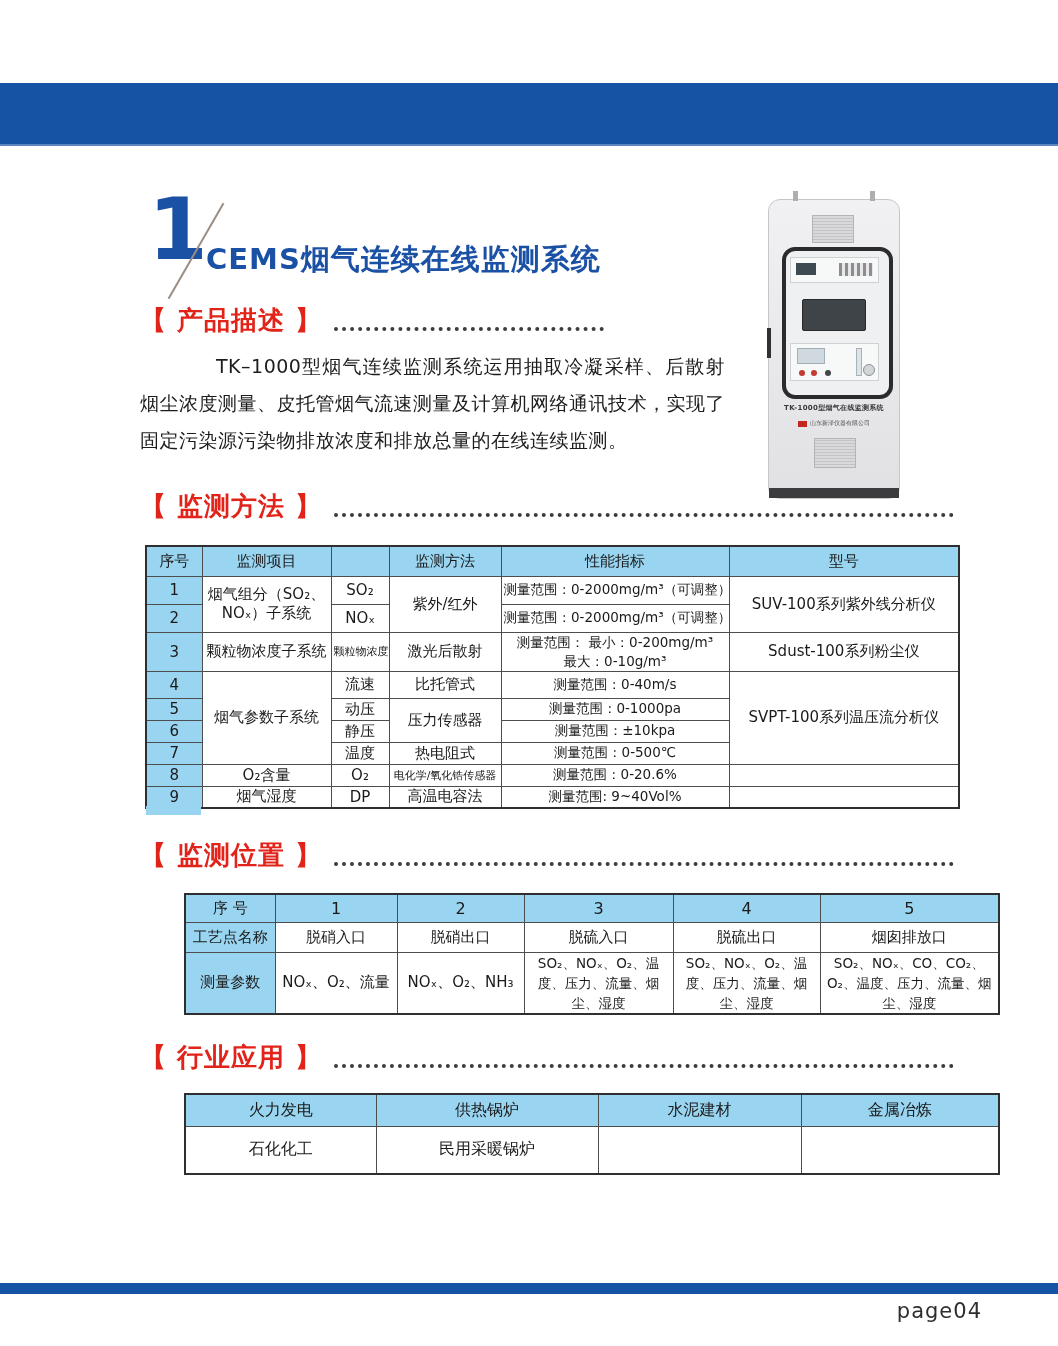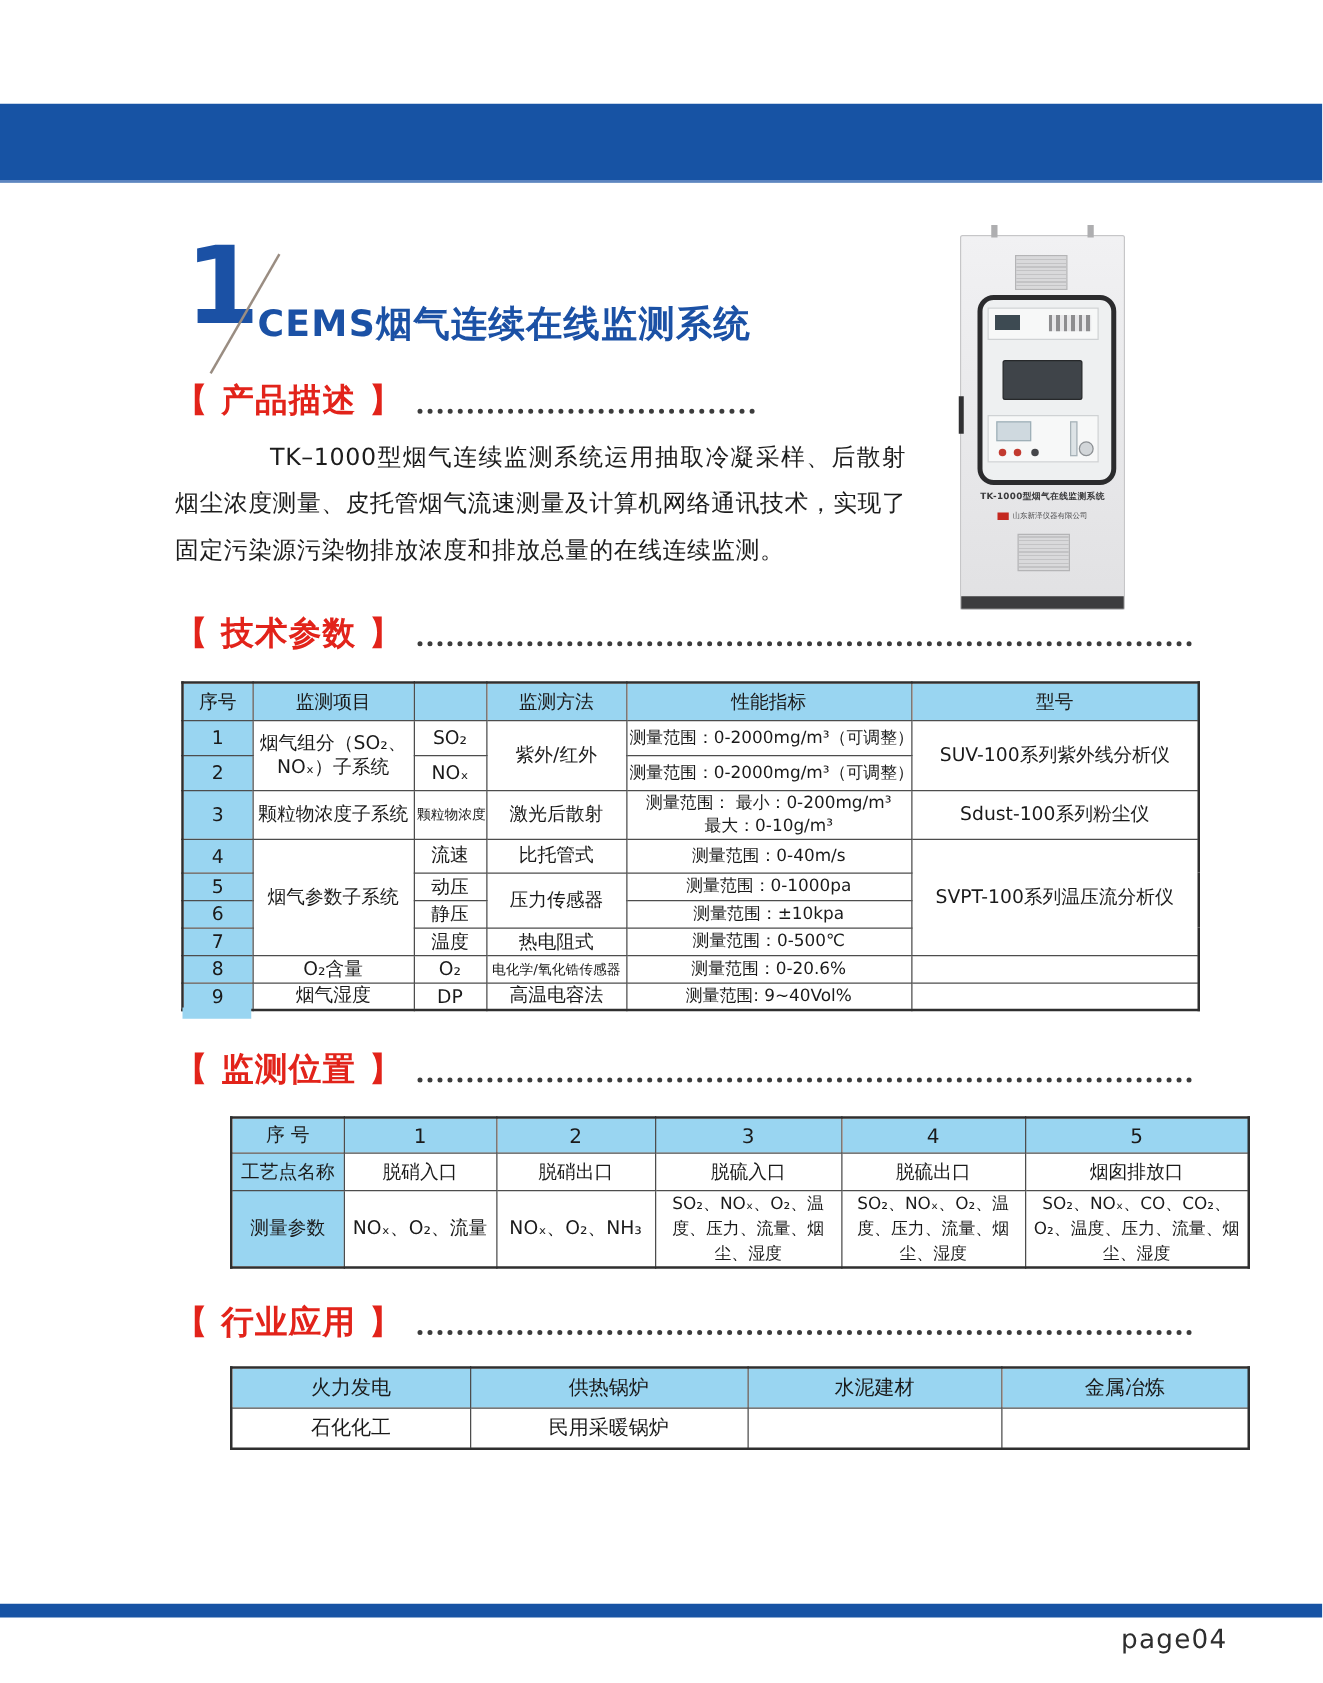--- a/index.html
+++ b/index.html
@@ -41,21 +41,21 @@
   .pf2{font-size:13.5px;white-space:pre-line;line-height:1.4;}
   .fz11{font-size:11px;white-space:nowrap;}
   .m{font-size:13.5px;line-height:1.5;}
   .hnum{font-size:16px;}
   .tab-blue{position:absolute;left:146px;top:806px;width:55px;height:9px;background:#99d5f1;}
 
   
   .pageno{position:absolute;right:76px;top:1299px;font-size:21px;color:#2e2e2e;letter-spacing:1px;}
 
   
-  .cab{position:absolute;left:768px;top:188px;width:130px;height:298px;background:linear-gradient(180deg,#f1f1f3,#e1e1e3);border:1px solid #c6c6c8;border-radius:2px;}
+  .cab{position:absolute;left:768px;top:199px;width:130px;height:298px;background:linear-gradient(180deg,#f1f1f3,#e1e1e3);border:1px solid #c6c6c8;border-radius:12px;}
   .hook{position:absolute;top:-9px;width:5px;height:10px;background:#aeaeb0;}
   .hook.l{left:24px;} .hook.r{right:24px;}
   .vent{position:absolute;background:repeating-linear-gradient(0deg,#d9d9db 0 2px,#c3c3c5 2px 3px);border:1px solid #b4b4b6;}
   .vent.tv{left:43px;top:15px;width:40px;height:26px;}
   .vent.bv{left:45px;top:238px;width:40px;height:28px;}
   .win{position:absolute;left:13px;top:47px;width:103px;height:144px;border:4px solid #2b2b2d;border-radius:13px;background:#eef0f1;}
   .inst1{position:absolute;left:4px;top:6px;width:87px;height:24px;background:#f7f8f8;border:1px solid #cfd2d4;}
   .lcd1{position:absolute;left:5px;top:5px;width:20px;height:12px;background:#3d4a52;}
   .keys{position:absolute;right:5px;top:5px;width:34px;height:13px;background:repeating-linear-gradient(90deg,#8d8d8f 0 3px,#e8e8ea 3px 6px);}
   .screen{position:absolute;left:16px;top:48px;width:62px;height:30px;background:#3f4449;border:1px solid #26282a;border-radius:2px;}
@@ -115,21 +115,21 @@
     <div class="cab-label">TK-1000型烟气在线监测系统</div>
     <div class="brand">
       <span class="brand-logo"></span>
       <span class="brand-name">山东新泽仪器有限公司</span>
     </div>
     <div class="vent bv"></div>
     <div class="base"></div>
   </div>
 
   <div class="sec s2">
-    <span class="sec-title">【 技术参数 】</span>
+    <span class="sec-title">【 监测方法 】</span>
     <span class="dots"></span>
   </div>
 
   <table class="tech">
     <colgroup>
         <col style="width:56px">
         <col style="width:129px">
         <col style="width:58px">
         <col style="width:112px">
         <col style="width:228px">
@@ -265,21 +265,21 @@
         <col style="width:203px">
         <col style="width:198px">
       </colgroup>
     <tbody>
         <tr style="height:32px">
       <td class="hb">火力发电</td>
       <td class="hb">供热锅炉</td>
       <td class="hb">水泥建材</td>
       <td class="hb">金属冶炼</td>
     </tr>
-    <tr style="height:33px">
+    <tr style="height:48px">
       <td>石化化工</td>
       <td>民用采暖锅炉</td>
       <td></td>
       <td></td>
     </tr>
   </tbody>
     </table>
 
   <div class="band bottom"></div>
   <div class="pageno">page04</div>

